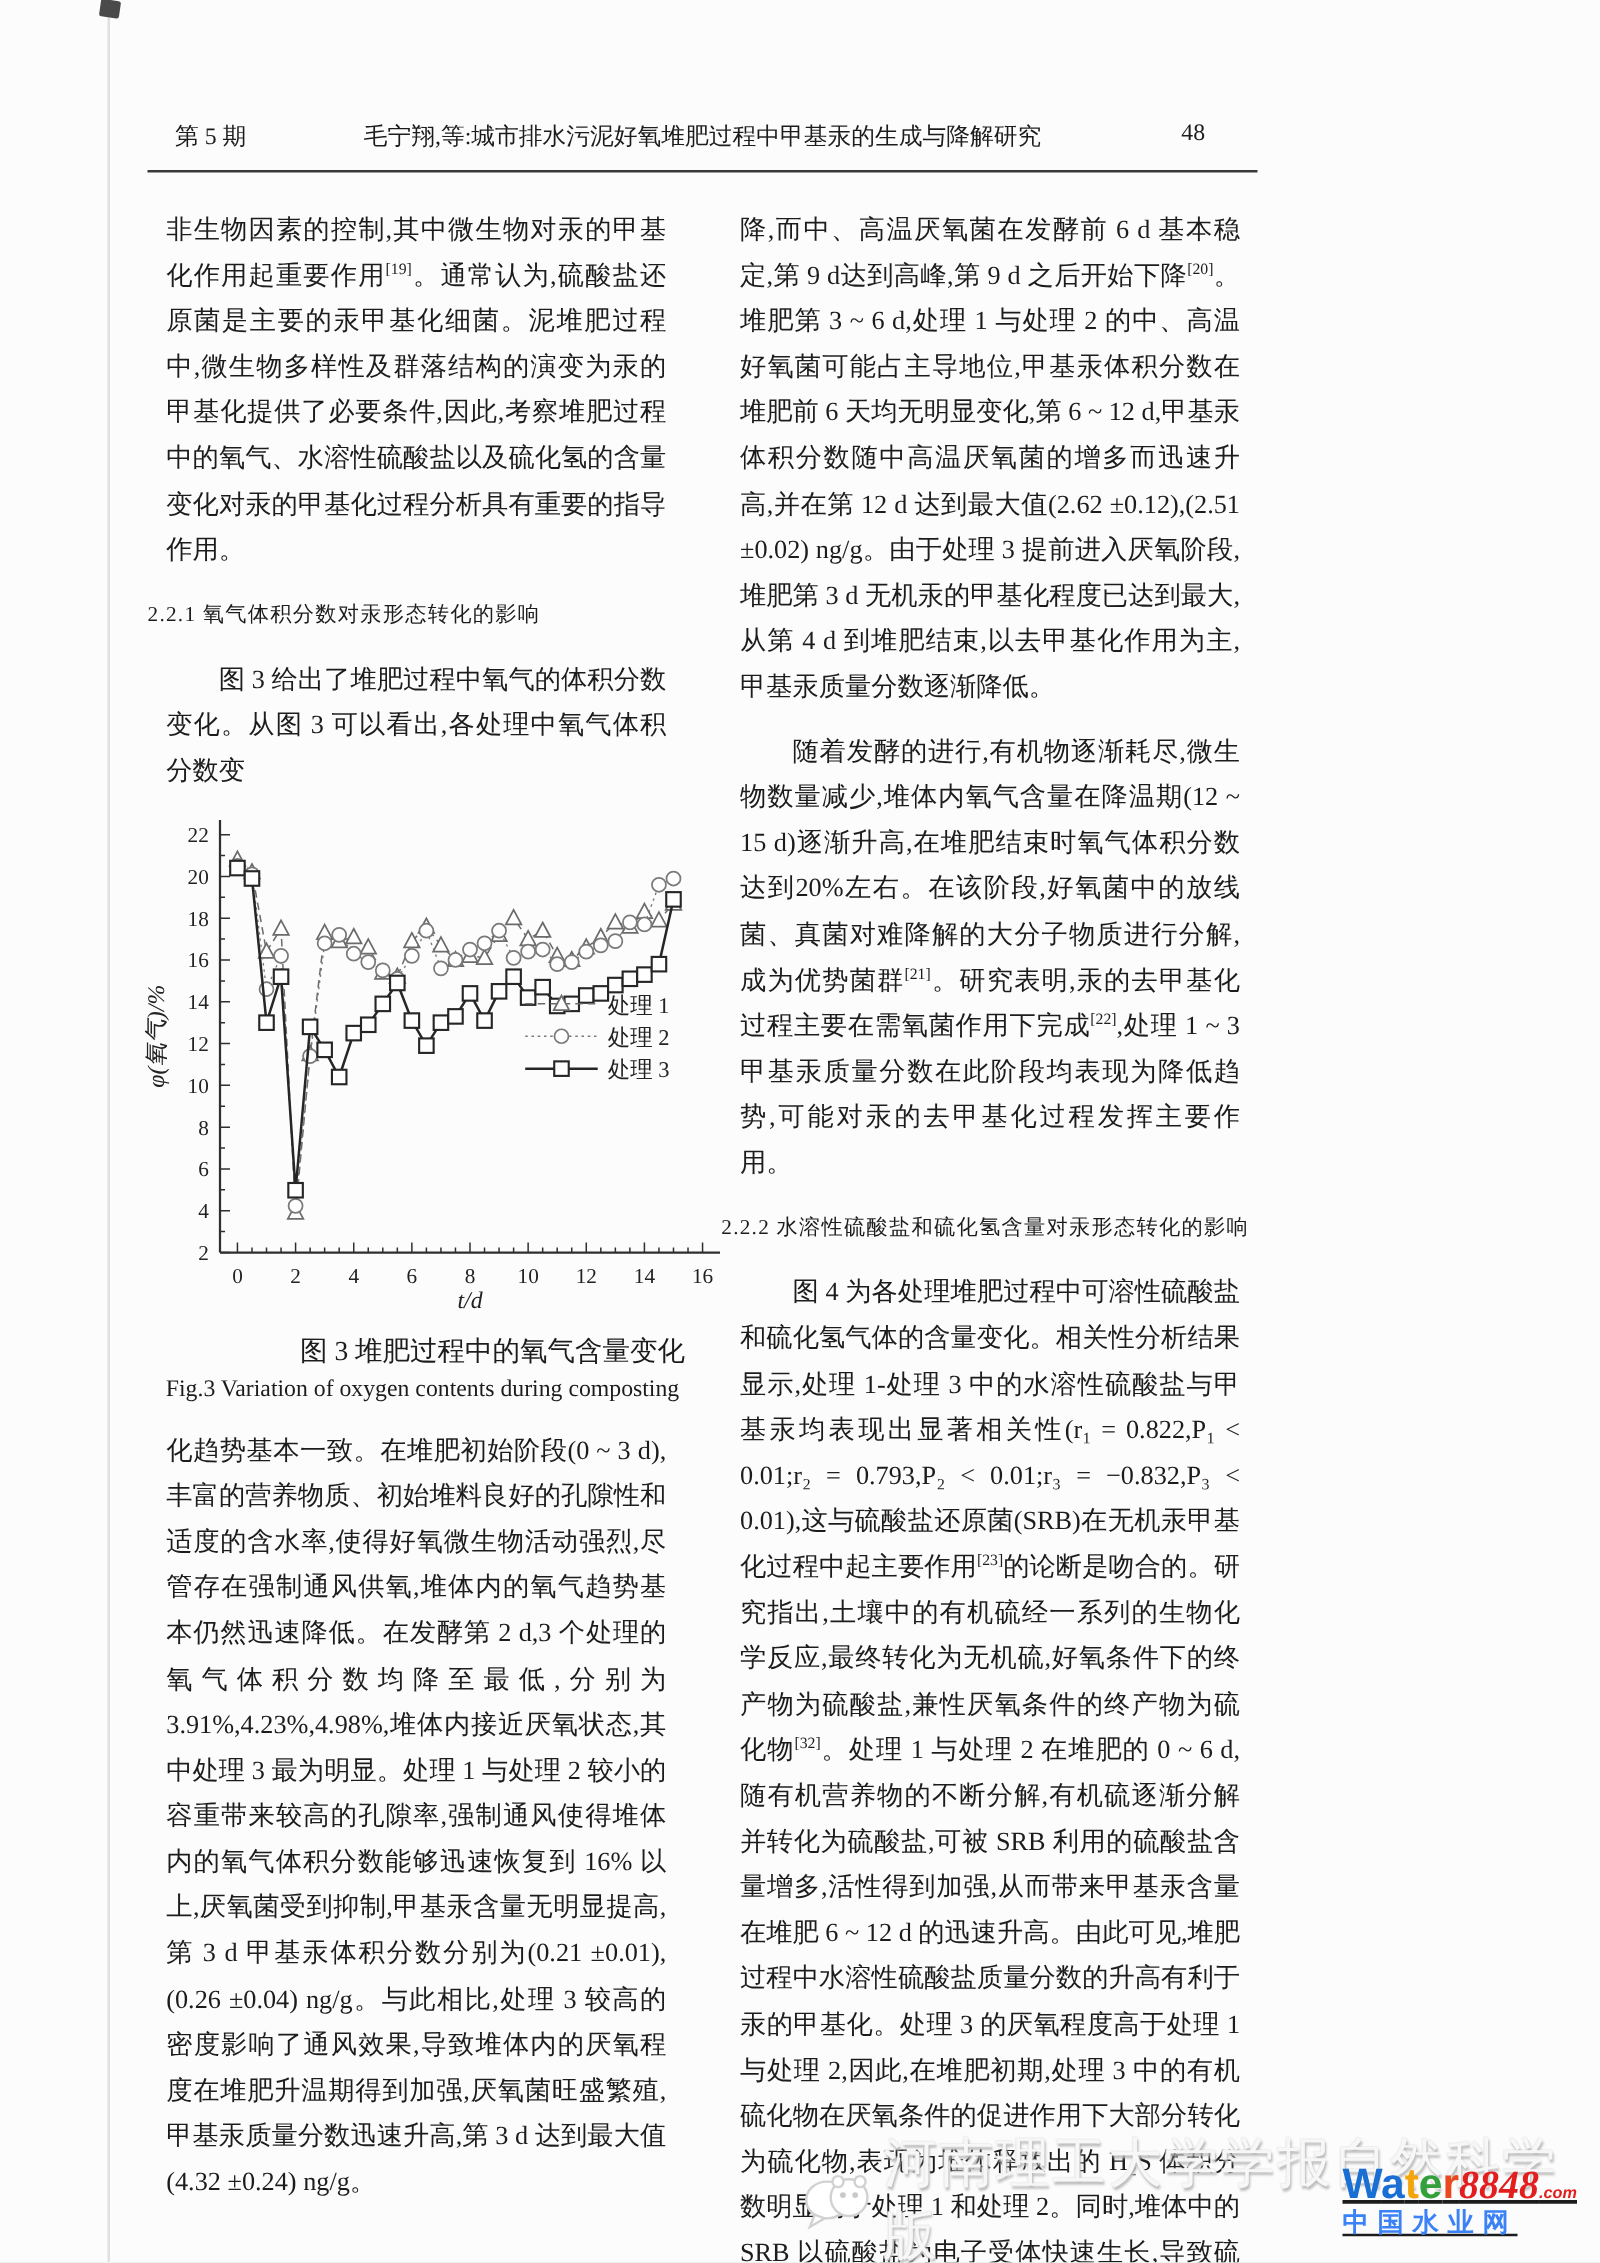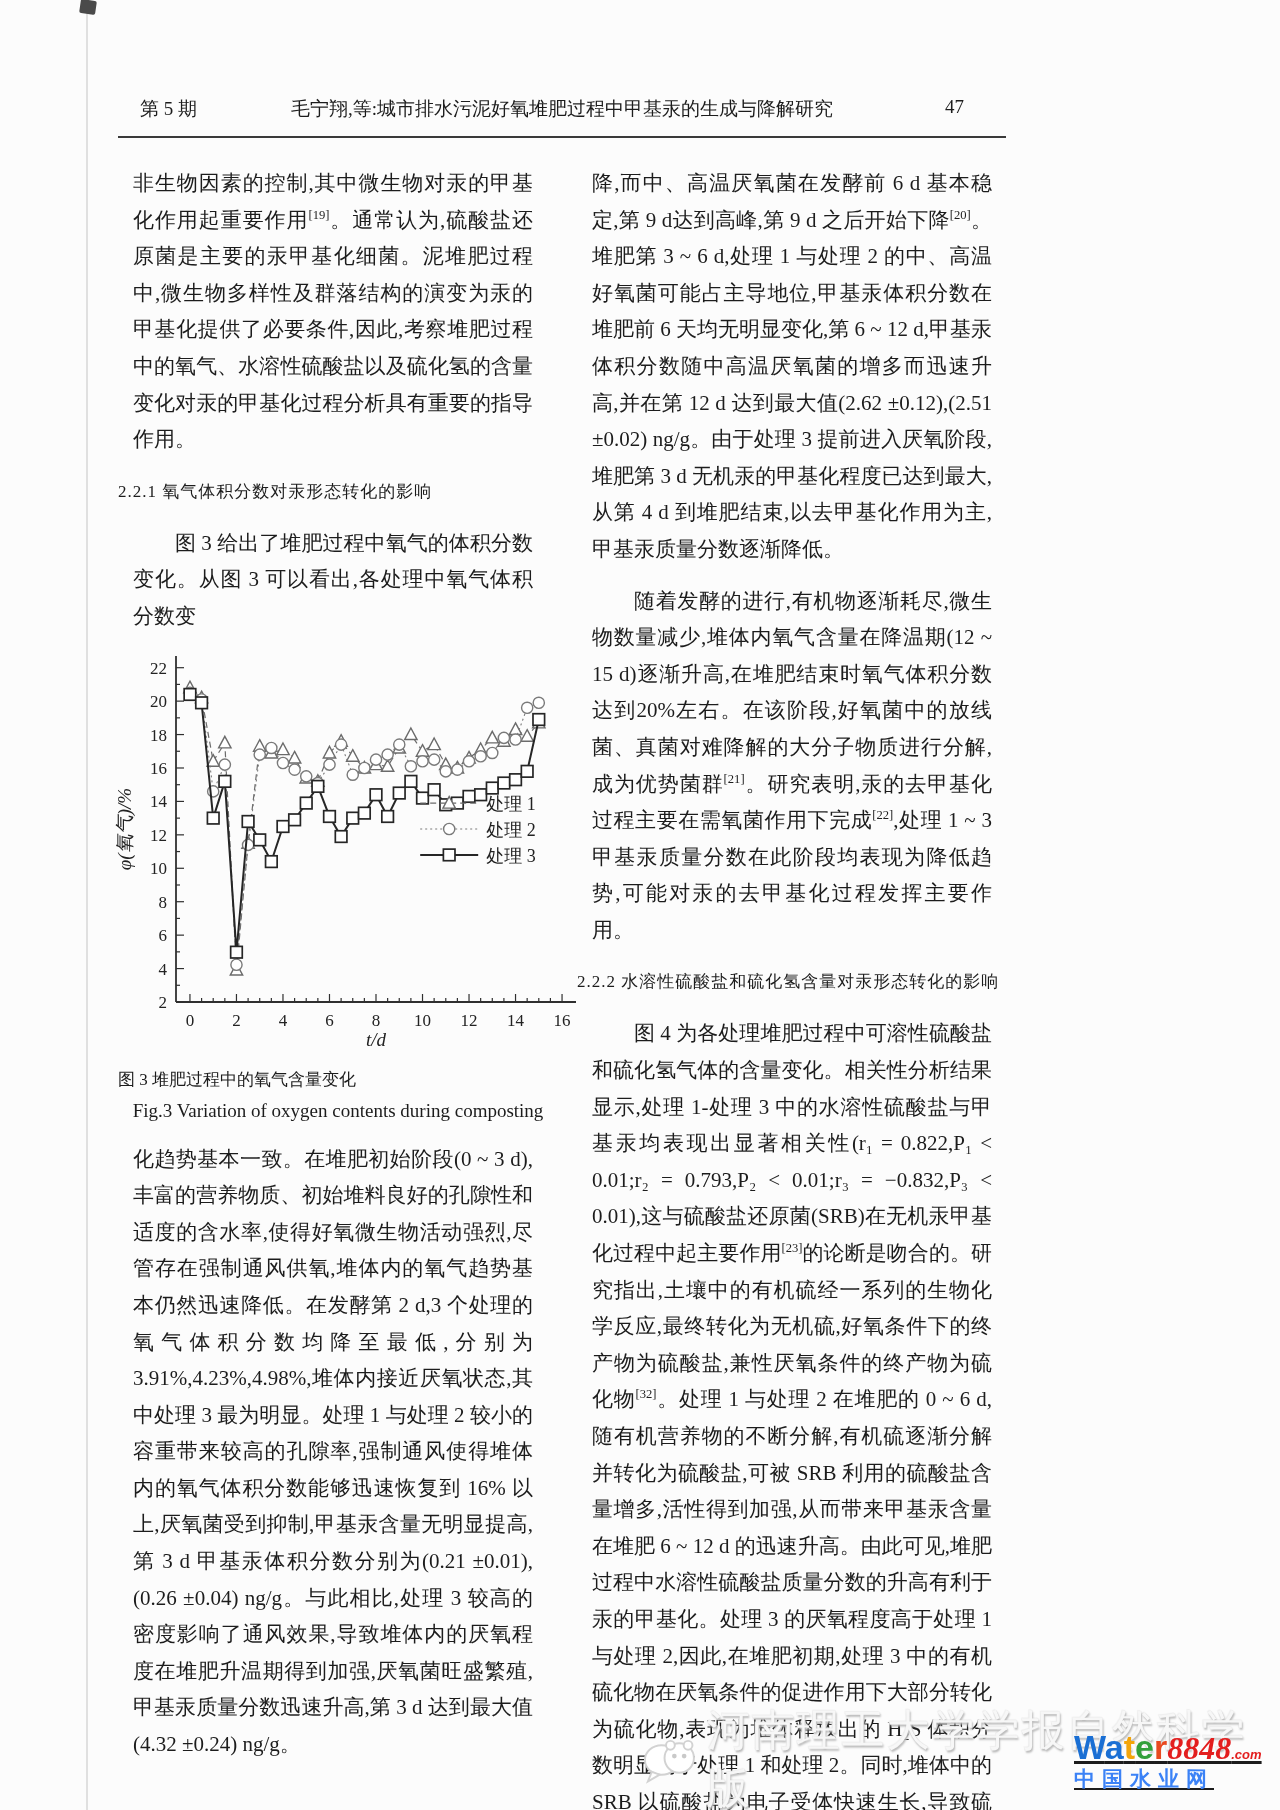--- a/index.html
+++ b/index.html
@@ -14,21 +14,21 @@
   .header .pageno{position:absolute;right:42px;top:0;}
   .header-rule{position:absolute;left:118px;top:136px;width:888px;height:2px;background:#3a3a3a;}
   .content{position:absolute;left:118px;top:150px;width:890px;display:flex;gap:29px;}
   .col{width:430px;}
   .para{font-size:21px;line-height:36.6px;text-align:justify;margin:15px;}
   .indent{text-indent:2em;}
   sup{font-size:0.6em;line-height:0;}
   .sec-head{font-size:17px;line-height:37px;letter-spacing:1px;margin:0;}
   .sec-head.hang{padding-left:4.6em;text-indent:-4.6em;}
   .figure{width:476px;margin:6px 0 2px -4px;}
-  .fig-cap{width:430px;text-align:left;font-size:17px;line-height:31px;margin:0;}
+  .fig-cap{width:430px;text-align:right;font-size:22px;line-height:31px;margin:0;}
   .fig-cap-en{width:440px;text-align:center;font-size:19px;line-height:31px;margin:0 0 6px 0;}
   .tick{font:17px "Liberation Serif","DejaVu Serif",serif;fill:#222;}
   .axlab{font:italic 19px "Liberation Serif","DejaVu Serif",serif;fill:#222;}
   .leg{font:18px "Liberation Serif","DejaVu Serif",serif;fill:#222;}
   .watermark{position:absolute;left:642px;top:1702px;display:flex;align-items:center;gap:8px;}
   .wm-text{font-size:43px;letter-spacing:2px;color:#f7f7f7;
         text-shadow:1px 2px 2px #b9b9b9, -1px -1px 1px #efefef, 0 0 1px #cfcfcf;}
   .water-logo{position:absolute;left:1074px;top:1730px;width:200px;line-height:1;text-decoration:underline;}
   .water-main{font-family:"Liberation Sans","DejaVu Sans",sans-serif;font-weight:bold;
         font-size:34px;white-space:nowrap;}
@@ -40,21 +40,21 @@
 </head>
 <body>
 
 <div class="page">
   <div class="edge-line"></div>
   <div class="corner-mark"></div>
 
   <div class="header">
     <span class="issue">第 5 期</span>
     <span class="title">毛宁翔,等:城市排水污泥好氧堆肥过程中甲基汞的生成与降解研究</span>
-    <span class="pageno">47</span>
+    <span class="pageno">48</span>
   </div>
   <div class="header-rule"></div>
 
   <div class="content">
     <div class="col">
       <p class="para">非生物因素的控制,其中微生物对汞的甲基化作用起重要作用<sup>[19]</sup>。通常认为,硫酸盐还原菌是主要的汞甲基化细菌。泥堆肥过程中,微生物多样性及群落结构的演变为汞的甲基化提供了必要条件,因此,考察堆肥过程中的氧气、水溶性硫酸盐以及硫化氢的含量变化对汞的甲基化过程分析具有重要的指导作用。</p>
       <p class="sec-head">2.2.1  氧气体积分数对汞形态转化的影响</p>
       <p class="para indent">图 3 给出了堆肥过程中氧气的体积分数变化。从图 3 可以看出,各处理中氧气体积分数变</p>
 
       <div class="figure">

